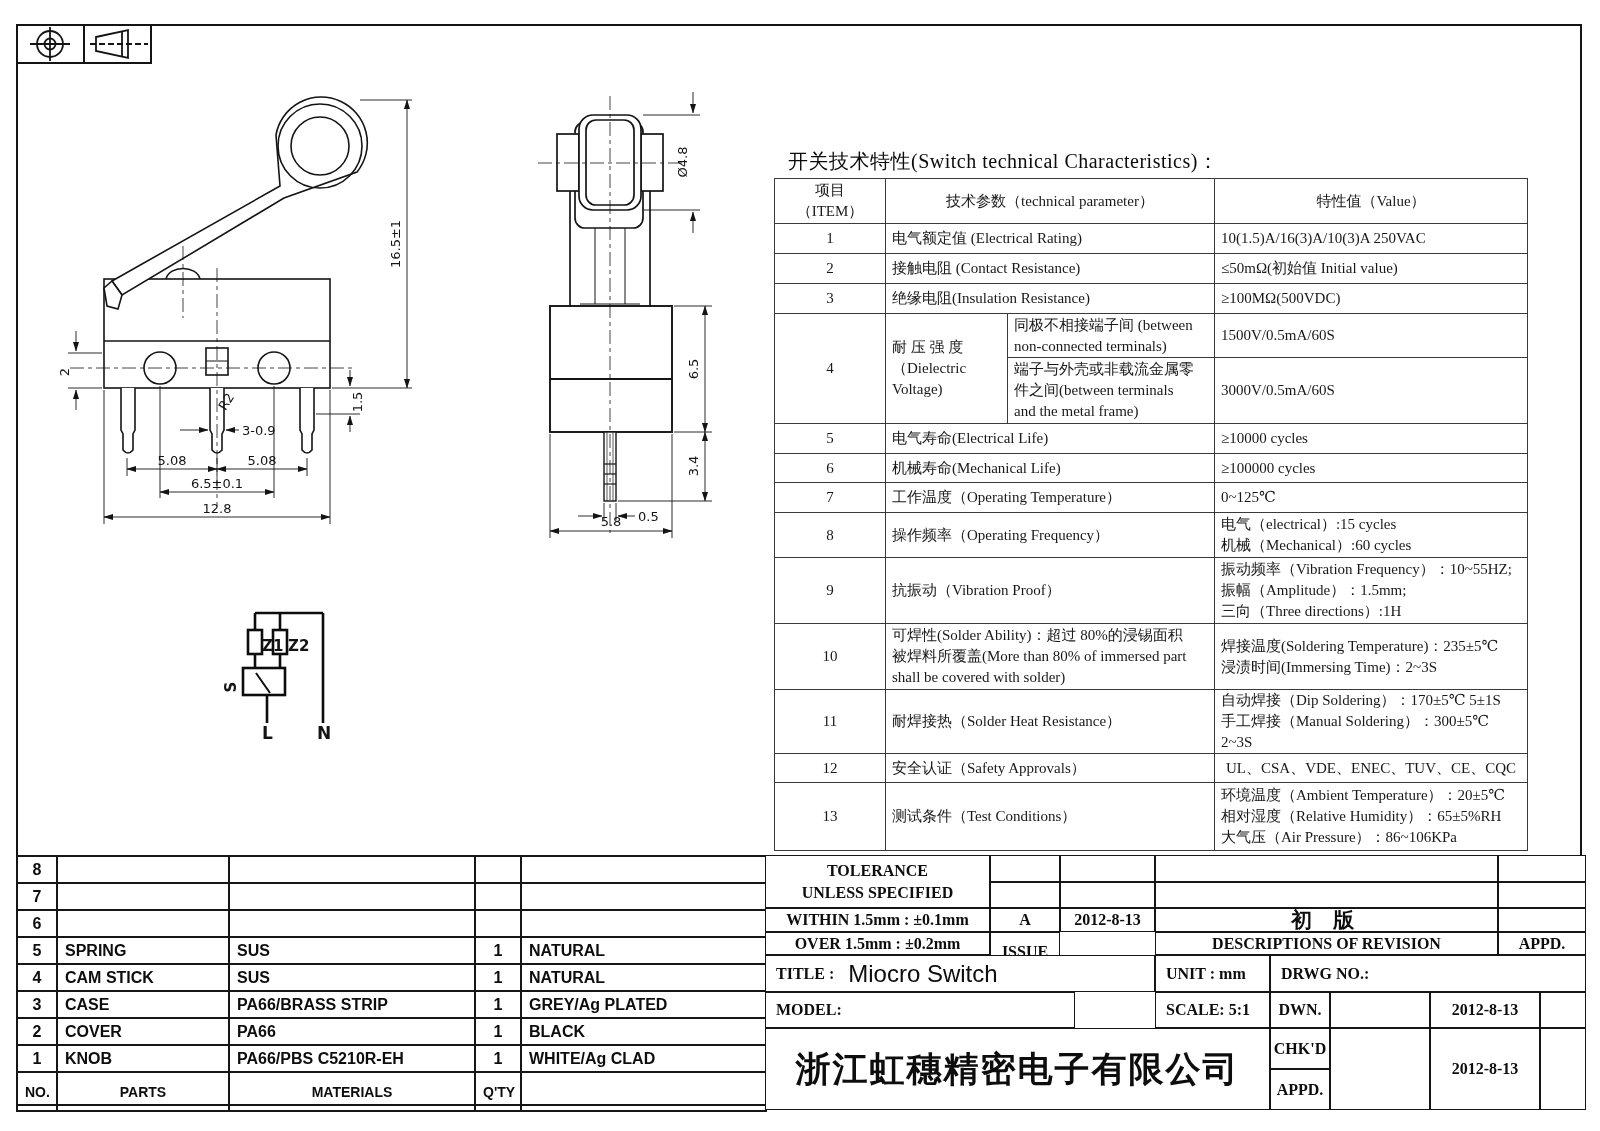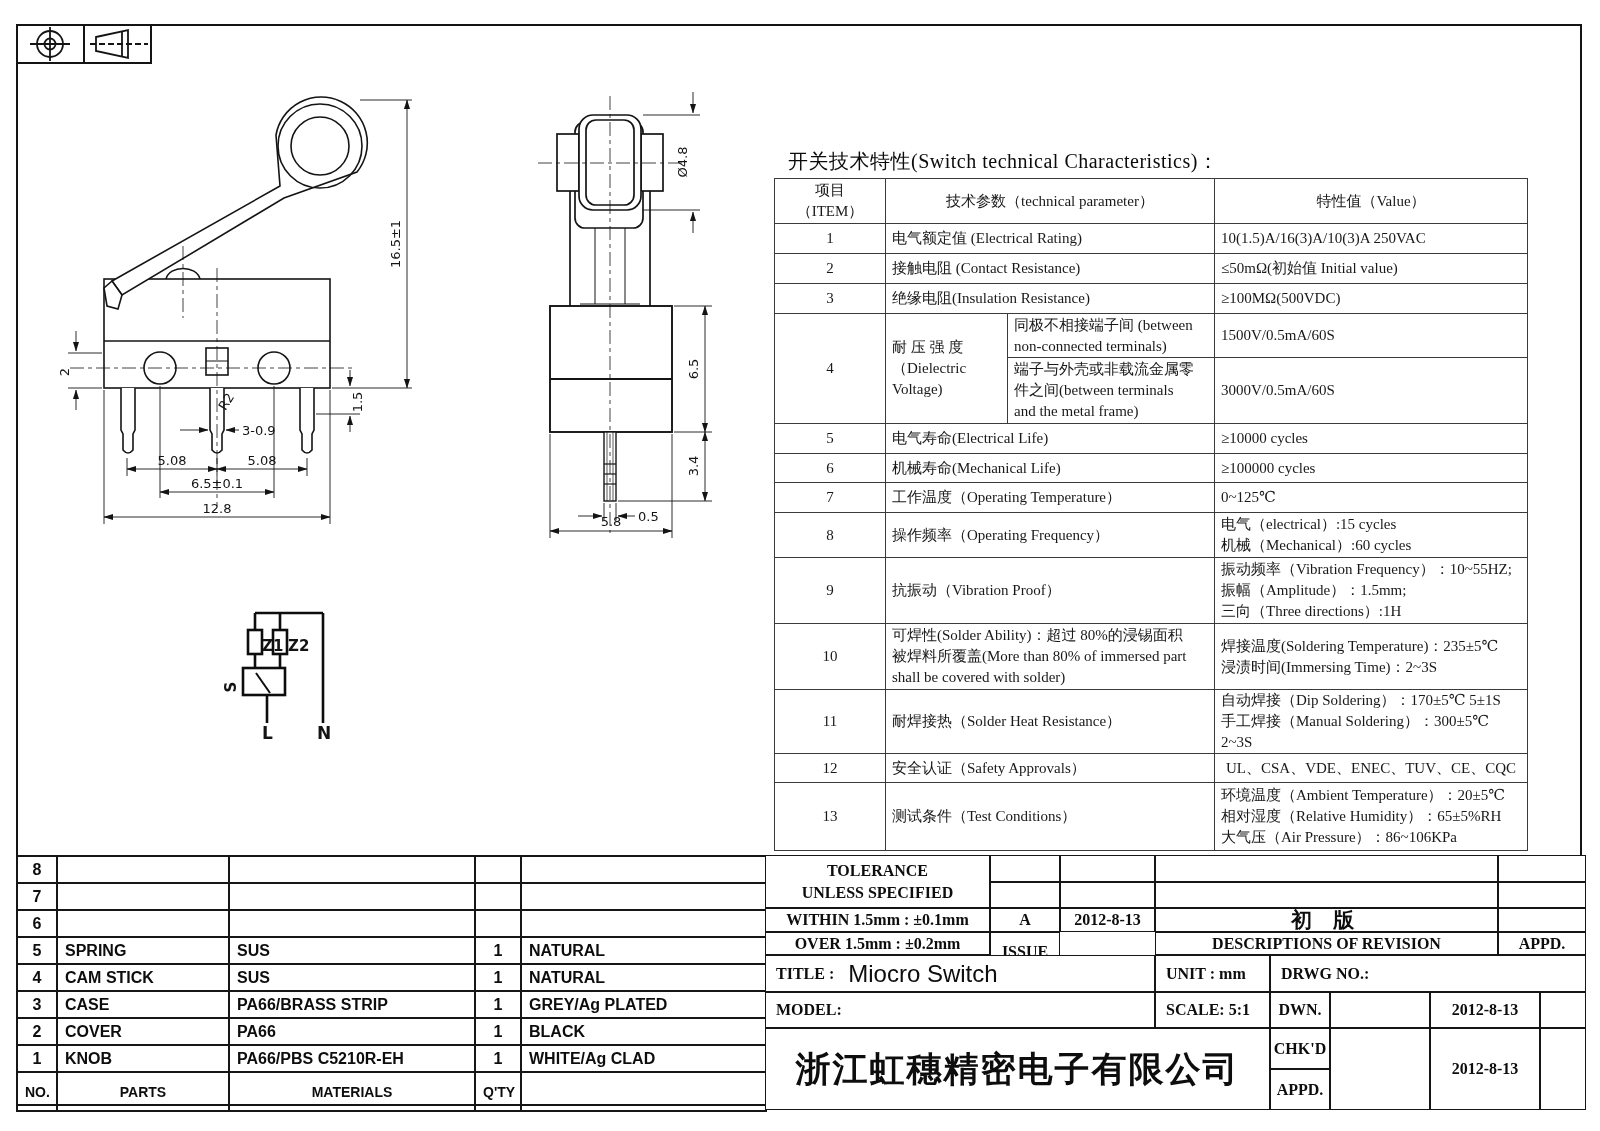--- a/index.html
+++ b/index.html
@@ -432,21 +432,21 @@
   <div class="tb" style="left:1498px;top:908px;width:88px;height:24px"></div>
   <div class="tb" style="left:1498px;top:932px;width:88px;height:23px">APPD.</div>
 
   <div class="tb left" style="left:765px;top:955px;width:390px;height:37px">
     <span>TITLE :</span>
     <span class="big">Miocro Switch</span>
   </div>
   <div class="tb left" style="left:1155px;top:955px;width:115px;height:37px">UNIT :  mm</div>
   <div class="tb left" style="left:1270px;top:955px;width:316px;height:37px">DRWG  NO.:</div>
 
-  <div class="tb left" style="left:765px;top:992px;width:390px;height:36px">MODEL:</div>
+  <div class="tb left" style="left:765px;top:992px;width:310px;height:36px">MODEL:</div>
   <div class="tb left" style="left:1155px;top:992px;width:115px;height:36px">SCALE:  5:1</div>
   <div class="tb" style="left:1270px;top:992px;width:60px;height:36px">DWN.</div>
   <div class="tb" style="left:1330px;top:992px;width:100px;height:36px"></div>
   <div class="tb" style="left:1430px;top:992px;width:110px;height:36px">2012-8-13</div>
   <div class="tb" style="left:1540px;top:992px;width:46px;height:36px"></div>
 
   <div class="tb company" style="left:765px;top:1028px;width:505px;height:82px">浙江虹穗精密电子有限公司</div>
   <div class="tb" style="left:1270px;top:1028px;width:60px;height:41px">CHK'D</div>
   <div class="tb" style="left:1270px;top:1069px;width:60px;height:41px">APPD.</div>
   <div class="tb" style="left:1330px;top:1028px;width:100px;height:82px"></div>

